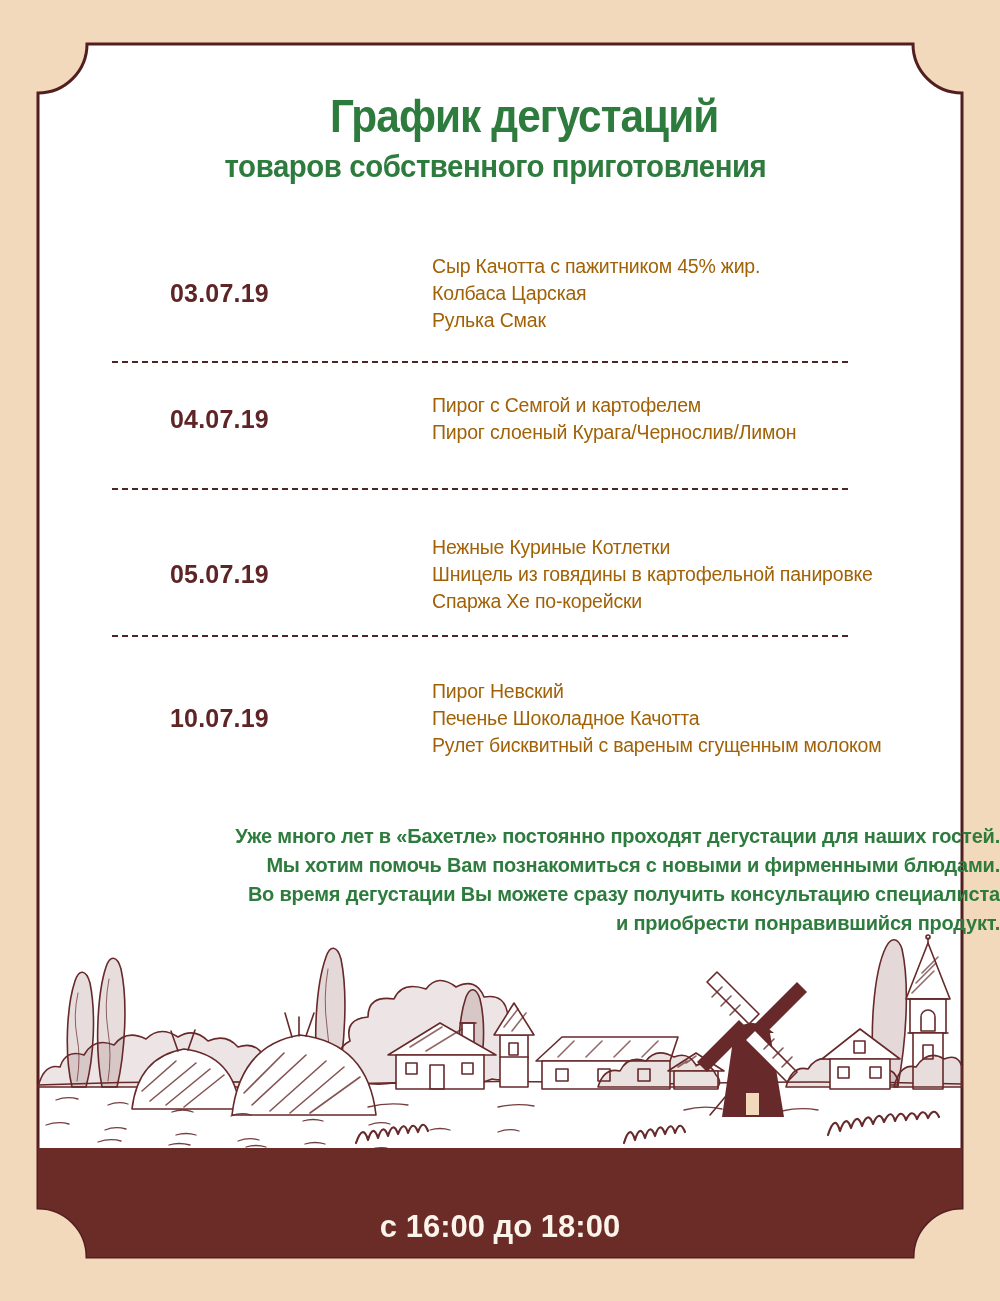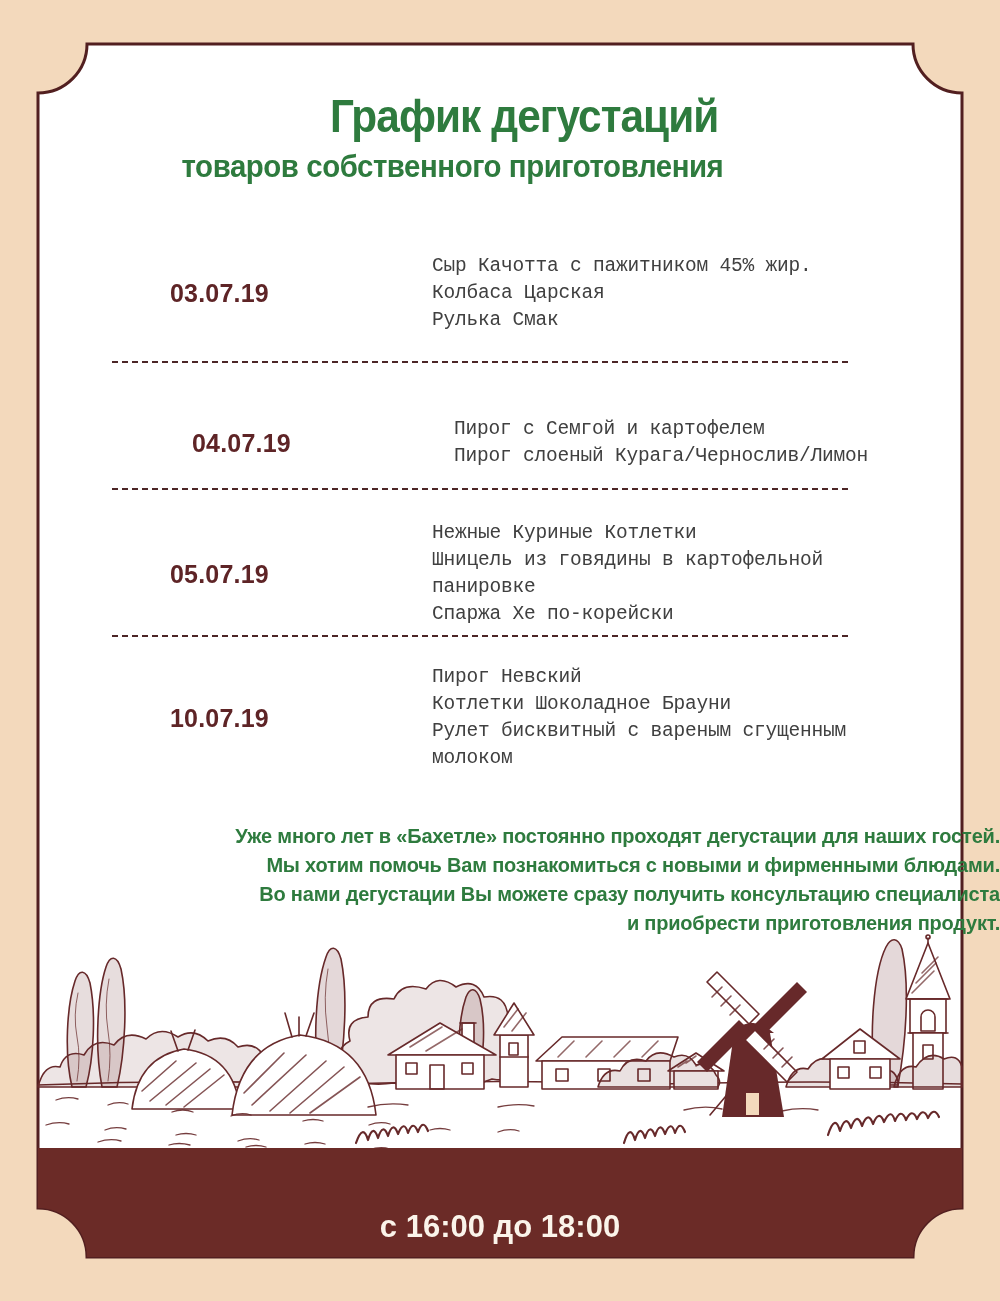--- a/index.html
+++ b/index.html
@@ -17,36 +17,37 @@
   .title{
     top:90px;left:0;width:1000px;text-align:center;
     color:#2e7b3e;font-weight:bold;font-size:46px;line-height:52px;
     letter-spacing:-1px;
     margin-left:24px;
   }
   .subtitle{
     top:146px;left:0;width:904px;text-align:center;
     color:#2e7b3e;font-weight:bold;font-size:32px;line-height:40px;
     letter-spacing:-0.5px;
+    padding-left:43px;
   }
   .condense{display:inline-block;transform:scaleX(0.92);transform-origin:50% 50%;}
 
   .row{
     left:150px;width:740px;
     display:flex;align-items:center;
   }
   .row .date{
     width:262px;flex:0 0 262px;
     color:#5e2426;font-weight:bold;font-size:25px;letter-spacing:0.2px;margin-left:20px;
   }
   .row .items{
-    color:#404040;font-size:19.5px;line-height:27px;letter-spacing:-0.2px;font-family:Liberation Mono, monospace;
+    color:#a16207;font-size:19.5px;line-height:27px;letter-spacing:-0.2px;
   }
   .row1{top:250px;height:86px;}
-  .row2{top:412px;height:62px;justify-content:center;}
+  .row2{top:388px;height:62px;}
   .row3{top:531px;height:86px;}
   .row4{top:675px;height:86px;}
 
   .sep{
     left:112px;width:736px;height:0;
     border-top:2px dashed #4c2526;
   }
   .sep1{top:361px;}
   .sep2{top:488px;}
   .sep3{top:635px;}
@@ -237,29 +238,29 @@
       <div>Шницель из говядины в картофельной панировке</div>
       <div>Спаржа Хе по-корейски</div>
     </div>
   </div>
   <div class="layer sep sep3"></div>
 
   <div class="layer row row4">
     <div class="date">10.07.19</div>
     <div class="items">
       <div>Пирог Невский</div>
-      <div>Котлетки Шоколадное Брауни</div>
+      <div>Печенье Шоколадное Качотта</div>
       <div>Рулет бисквитный с вареным сгущенным молоком</div>
     </div>
   </div>
 
   <div class="layer description">
     <div>Уже много лет в «Бахетле» постоянно проходят дегустации для наших гостей.</div>
     <div>Мы хотим помочь Вам познакомиться с новыми и фирменными блюдами.</div>
-    <div>Во нами дегустации Вы можете сразу получить консультацию специалиста</div>
-    <div>и приобрести приготовления продукт.</div>
+    <div>Во время дегустации Вы можете сразу получить консультацию специалиста</div>
+    <div>и приобрести понравившийся продукт.</div>
   </div>
 
   <div class="layer footer-text">
     <div class="f2">с 16:00 до 18:00</div>
   </div>
 
 </div>
 
 </body></html>

